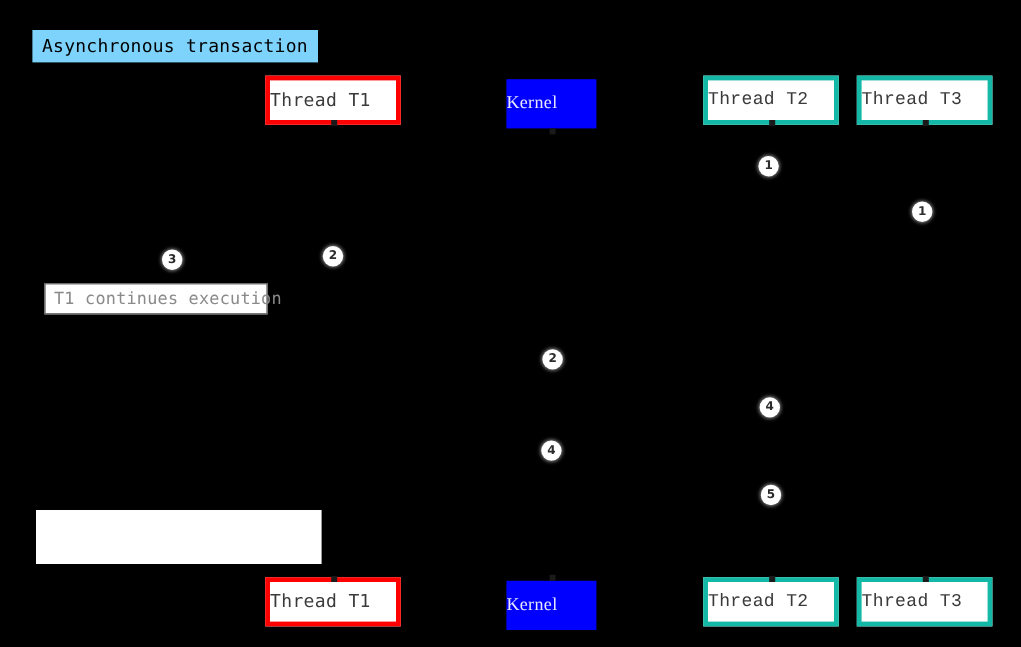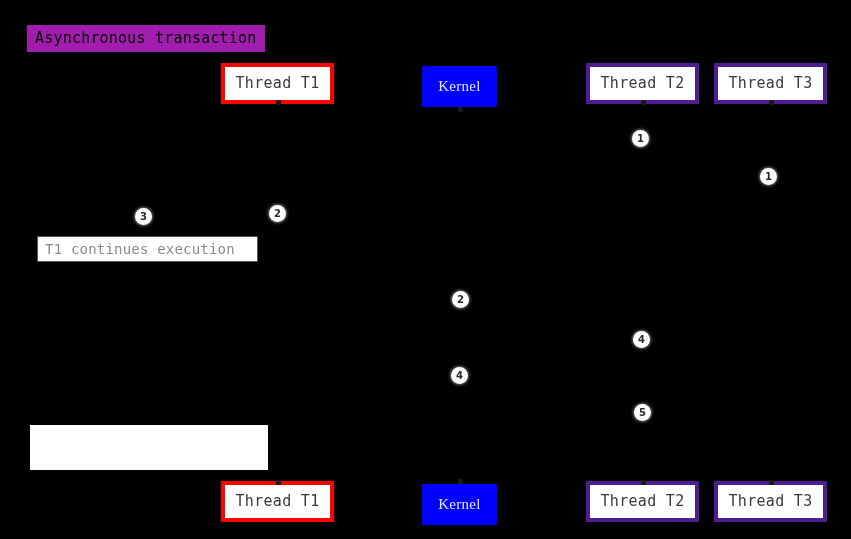--- a/index.html
+++ b/index.html
@@ -18,41 +18,41 @@
 
   
   .abs { position: absolute; box-sizing: border-box; }
 
   
   .title-box {
     left: 27px;
     top: 25px;
     height: 27px;
     padding: 0 8px;
-    background: #a21caf;
+    background: #7dd3fc;
     color: #000000;
     font-size: 15px;
     line-height: 27px;
     white-space: nowrap;
     letter-spacing: 0.2px;
   }
 
   
   .participant {
     height: 41px;
     background: #ffffff;
     color: #3a3a3a;
     font-size: 15px;
     line-height: 33px;
-    text-align: center;
+    text-align: left;
     white-space: nowrap;
     letter-spacing: 0.3px;
   }
   .participant.red   { border: 4px solid #ff0000; }
-  .participant.blue  { border: 4px solid #4c1d95; }
+  .participant.blue  { border: 4px solid #14b8a6; font-family: Liberation Mono, monospace; }
   .participant.kernel {
     background: #0000ff;
     color: #e8e8ff;
     border: none;
     line-height: 41px;
     font-family: Liberation Serif, serif;
   }
 
   
   .tick {
@@ -107,21 +107,21 @@
   <div class="abs title-box">Asynchronous transaction</div>
 
   <div id="participants-top">
       <div class="abs participant red" style="left: 221px; top: 63px; width: 113px;"><span>Thread T1</span><span class="tick below"></span></div>
       <div class="abs participant kernel" style="left: 422px; top: 66px; width: 75px;"><span>Kernel</span><span class="tick below"></span></div>
       <div class="abs participant blue" style="left: 586px; top: 63px; width: 113px;"><span>Thread T2</span><span class="tick below"></span></div>
       <div class="abs participant blue" style="left: 714px; top: 63px; width: 113px;"><span>Thread T3</span><span class="tick below"></span></div>
     </div>
 
   <div id="notes-layer">
-      <div class="abs note-box" style="left: 37px; top: 236px; width: 221px;">T1 continues execution</div>
+      <div class="abs note-box" style="left: 37px; top: 236px; width: 186px;">T1 continues execution</div>
     </div>
 
   <div id="plates-layer">
       <div class="abs blank-plate" style="left: 30px; top: 425px; width: 238px; height: 45px;"></div>
     </div>
 
   <div id="markers-layer">
       <div class="abs marker" style="left: 632px; top: 130px;">1</div>
       <div class="abs marker" style="left: 760px; top: 168px;">1</div>
       <div class="abs marker" style="left: 135px; top: 208px;">3</div>

